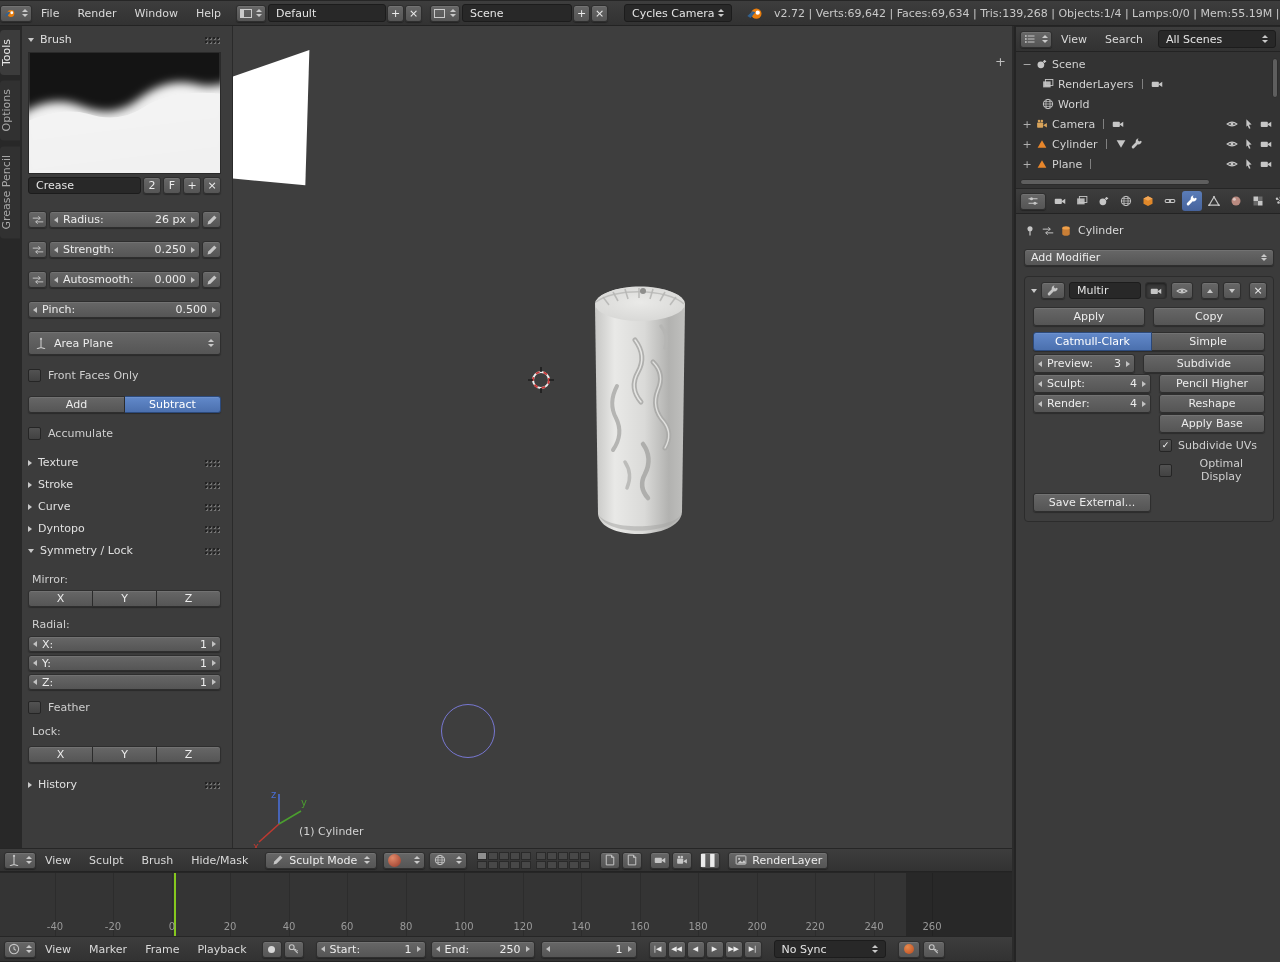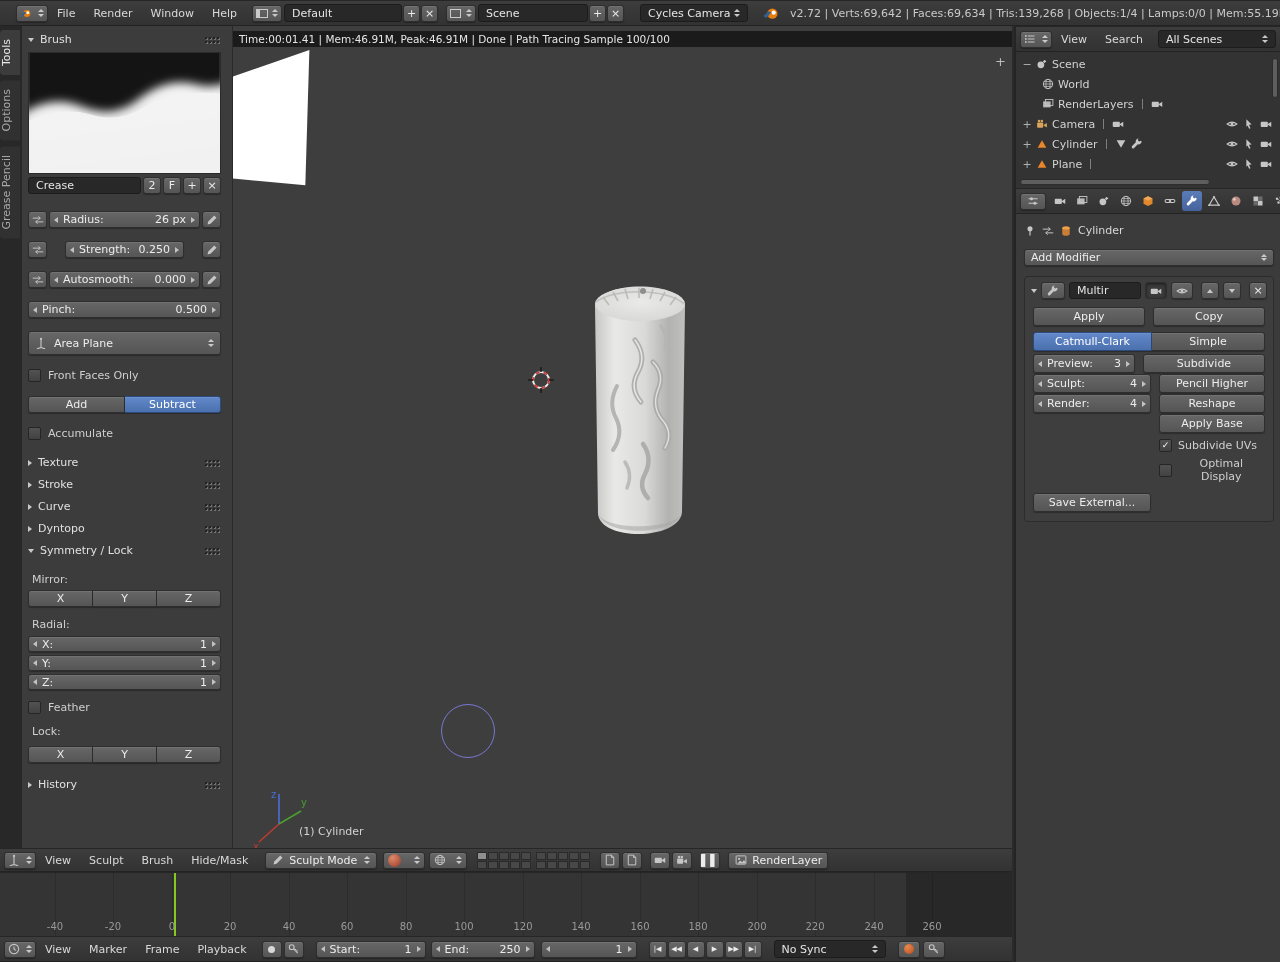--- a/index.html
+++ b/index.html
@@ -168,21 +168,21 @@
         <path d="M7.4 7.9 13 13.5M11 11.5l1.8-1.8M9.3 9.8l1.5-1.5" stroke="currentColor" stroke-width="1.5" fill="none"></path>
       </symbol>
 <symbol id="s-arrows" viewBox="0 0 16 16">
         <path d="M1 5.5h10M11 5.5 8.5 3M11 5.5 8.5 8M15 10.5H5M5 10.5 7.5 8M5 10.5 7.5 13" stroke="currentColor" stroke-width="1.3" fill="none"></path>
       </symbol>
 </defs>
 </svg>
 
 <div id="app">
 
-  <div class="region bar" id="topbar" style="left:0;top:0;width:1280px;height:26px;padding-left:16px">
+  <div class="region bar" id="topbar" style="left:0;top:0;width:1280px;height:26px;padding-left:0">
     <div class="btn" style="width:32px;padding:0 3px">
       <svg class="ic ic12">
           <use href="#s-blender"></use>
         </svg>
       <span class="dd">
           <i class="u"></i>
           <i class="d"></i>
         </span>
     </div>
     <span class="menu">File</span>
@@ -275,21 +275,21 @@
           <span>Radius:</span>
           <span>26 px</span>
         </div>
         <div class="btn" style="width:19px;padding:0">
             <svg class="ic ic12">
               <use href="#s-pencil"></use>
             </svg>
           </div>
       </div>
 
-      <div class="trow" style="margin-top:13px;gap:18px">
+      <div class="trow" style="margin-top:13px;gap:2px">
         <div class="btn" style="width:19px;padding:0">
             <svg class="ic ic12">
               <use href="#s-arrows"></use>
             </svg>
           </div>
         <div class="btn spin" style="flex:1">
           <span>Strength:</span>
           <span>0.250</span>
         </div>
         <div class="btn" style="width:19px;padding:0">
@@ -409,23 +409,20 @@
 
       <div class="phead" style="margin-top:15px">
         <span class="tri-r"></span>
         <span>History</span>
         <span class="grip"></span>
       </div>
     </div>
   </div>
 
   <div class="region" id="viewport" style="left:232px;top:26px;width:780px;height:822px;background:#3e3e3e;border-left:1px solid #2a2a2a">
-    <div style="position:absolute;left:0;top:5px;width:100%;height:16px;background:rgba(20,20,20,.82);display:flex;align-items:center;padding-left:6px;color:#e6e6e6;font-size:10.5px">
-      <span>Time:00:01.41 | Mem:46.91M, Peak:46.91M | Done | Path Tracing Sample 100/100</span>
-    </div>
 
     <div style="position:absolute;left:-3px;top:24px;width:81px;height:138px;background:#ffffff;clip-path:polygon(0 20%,98% 0,93% 98%,1% 93%)"></div>
 
     <svg style="position:absolute;left:350px;top:240px" width="114" height="292" viewBox="0 0 114 292">
       <defs>
         <linearGradient id="gBody" x1="0" x2="1" y1="0" y2="0">
           <stop offset="0" stop-color="#c7c7c5"></stop>
             <stop offset=".22" stop-color="#e9e9e7"></stop>
           <stop offset=".55" stop-color="#dadad8"></stop>
             <stop offset=".82" stop-color="#b2b2b0"></stop>
@@ -698,33 +695,33 @@
     <div style="position:absolute;left:0;top:28px;right:0;bottom:0;padding-left:6px">
       <div class="orow">
         <span style="color:#b0b0b0;width:10px;text-align:center">−</span>
         <svg class="ic ic12">
             <use href="#s-scene"></use>
           </svg>
         <span>Scene</span>
       </div>
       <div class="orow" style="padding-left:20px">
         <svg class="ic ic12">
-            <use href="#s-world"></use>
-          </svg>
-        <span>World</span>
-      </div>
-      <div class="orow" style="padding-left:20px">
-        <svg class="ic ic12">
             <use href="#s-layers"></use>
           </svg>
         <span>RenderLayers</span>
         <span class="pipe"></span>
         <svg class="ic ic12">
             <use href="#s-cam"></use>
           </svg>
+      </div>
+      <div class="orow" style="padding-left:20px">
+        <svg class="ic ic12">
+            <use href="#s-world"></use>
+          </svg>
+        <span>World</span>
       </div>
       <div class="orow">
         <span style="color:#b0b0b0;width:10px;text-align:center">+</span>
         <svg class="ic ic12" style="color:#d8a35a">
             <use href="#s-camobj"></use>
           </svg>
         <span>Camera</span>
         <span class="pipe"></span>
         <svg class="ic ic12">
             <use href="#s-cam"></use>

